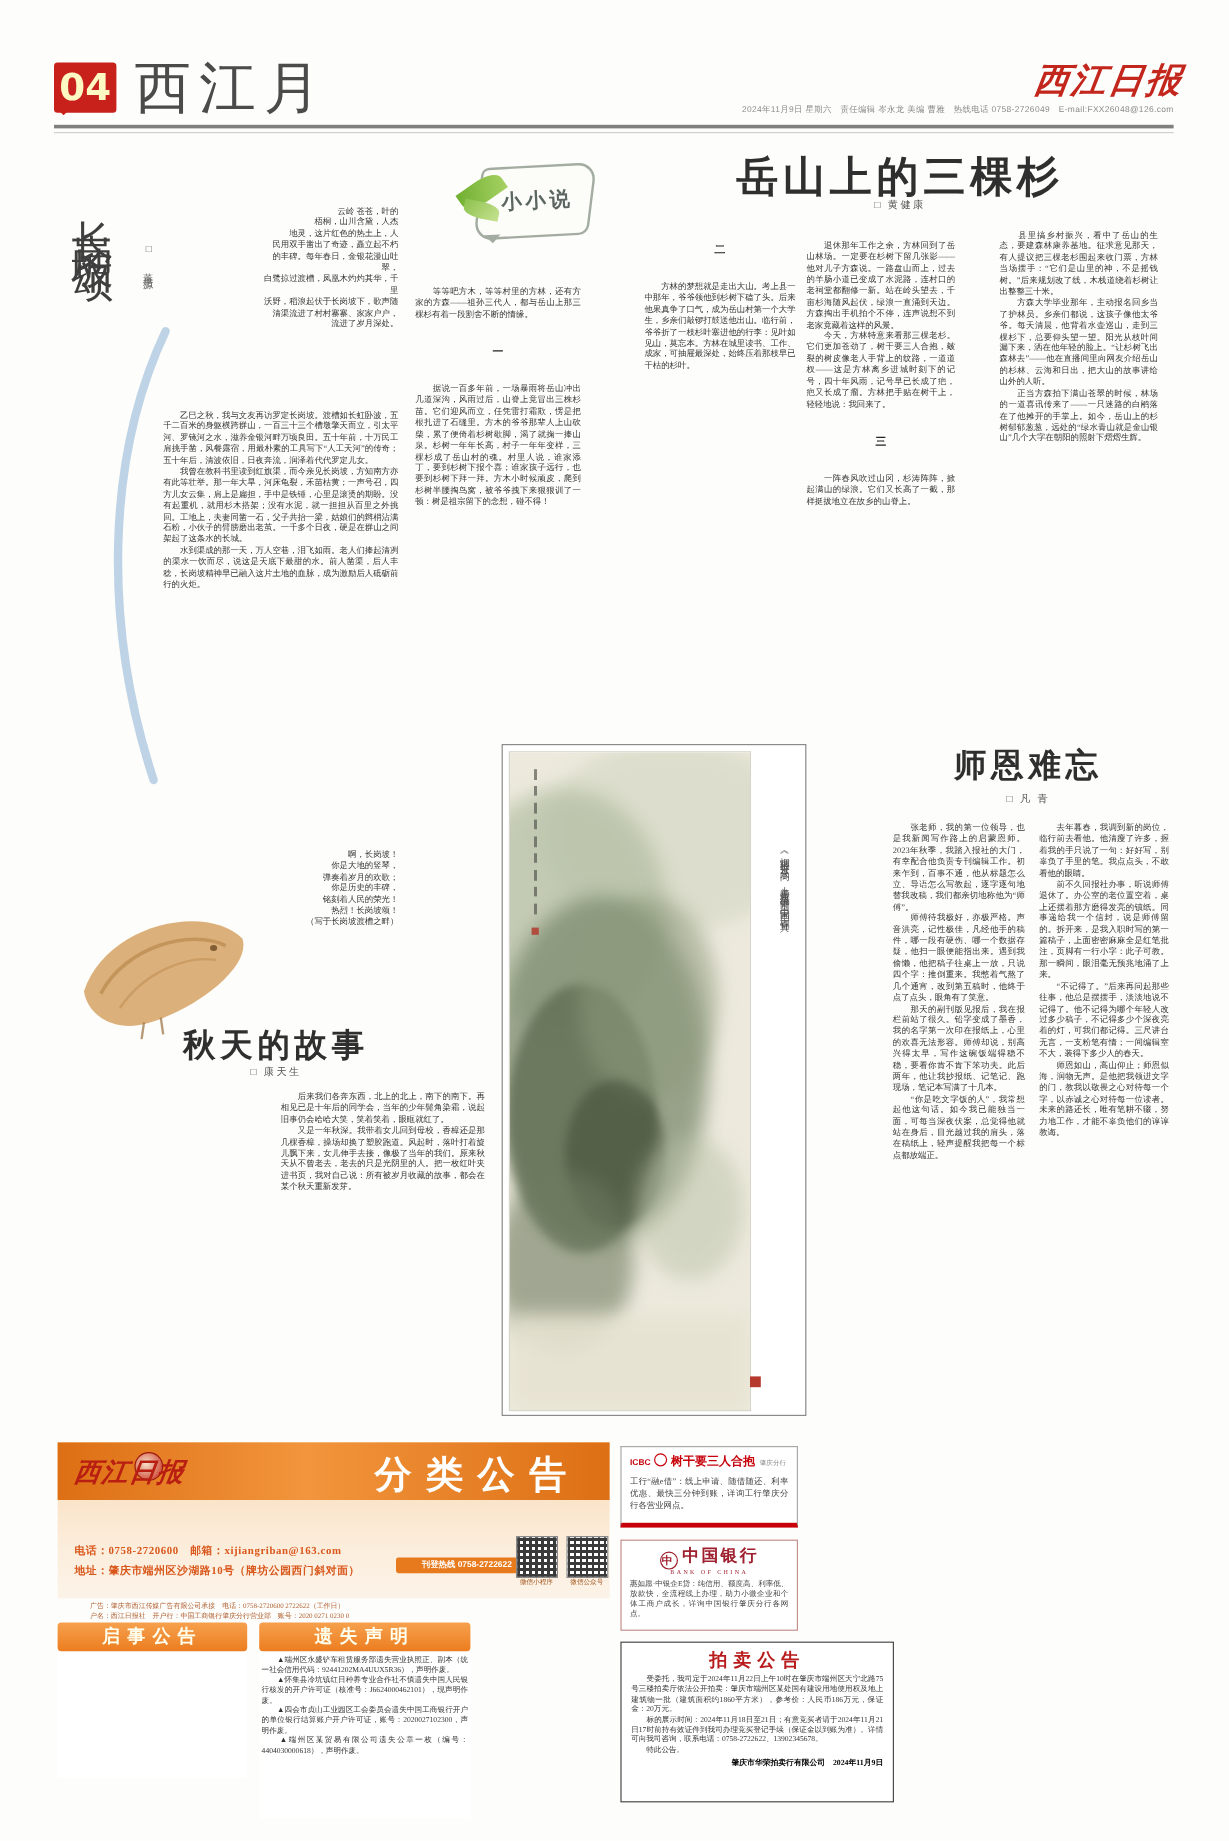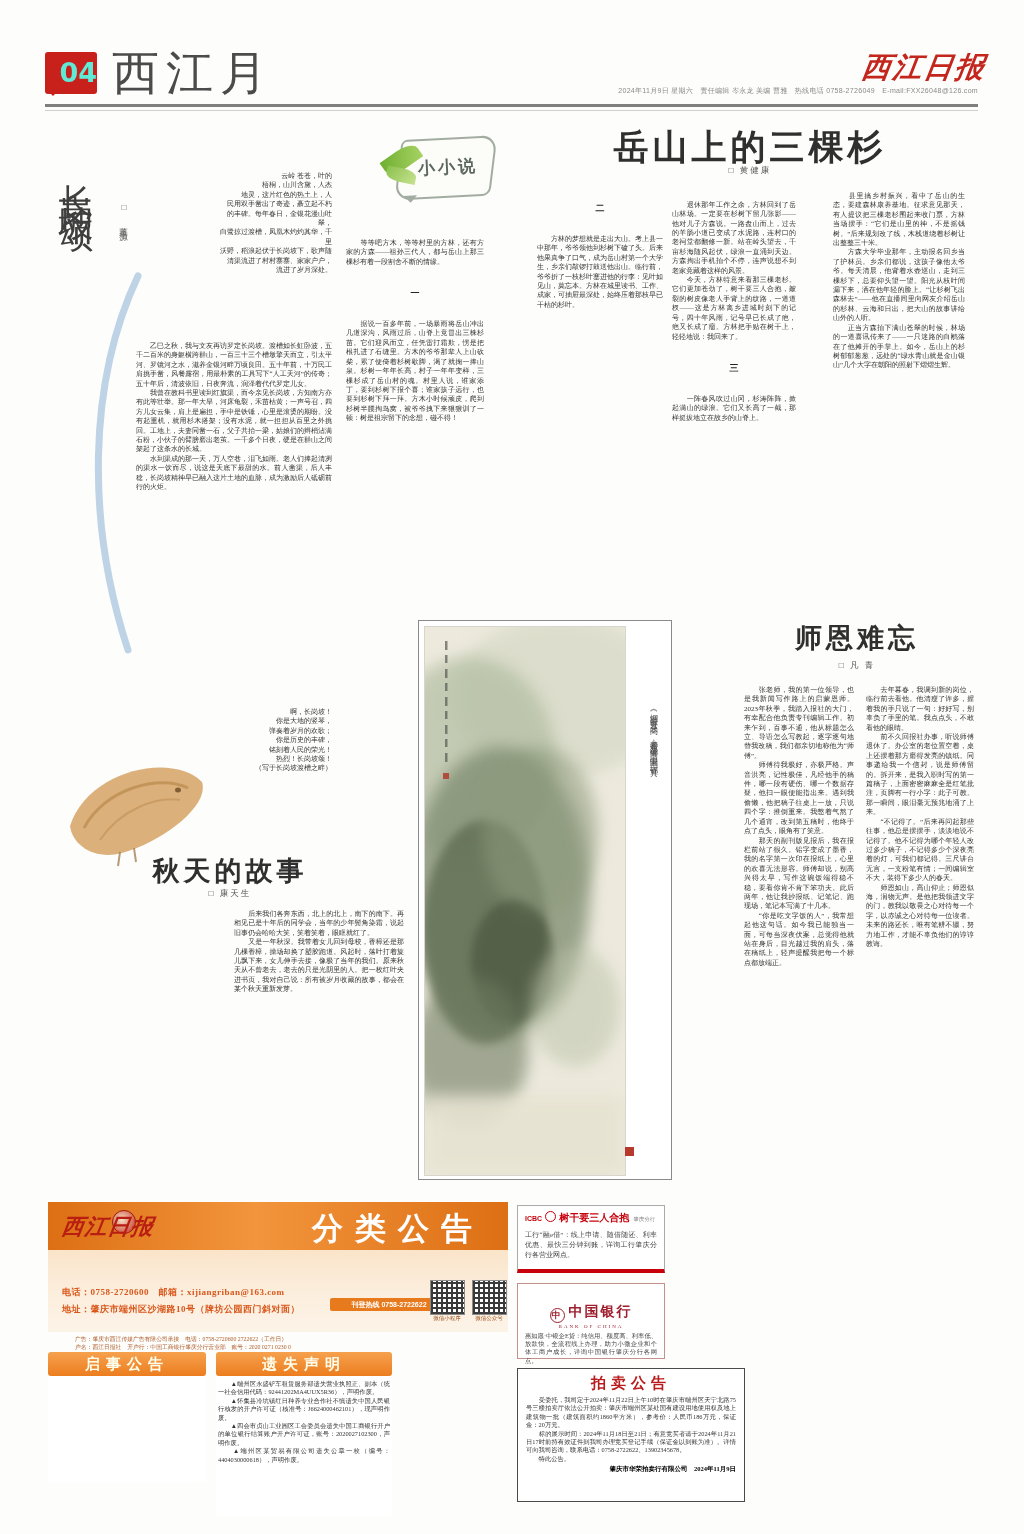--- a/index.html
+++ b/index.html
@@ -1,20 +1,20 @@
 <!DOCTYPE html>
 <html><head>
 <meta charset="utf-8">
 <style>
   html,body{margin:0;padding:0;background:#ffffff;}
   #page{position:relative;width:1024px;height:1534px;background:#fdfdfb;overflow:hidden;
         font-family:"Liberation Serif","DejaVu Serif",serif;}
   
   .pageno{position:absolute;left:45px;top:52px;width:52px;height:42px;background:#c8211c;border-radius:3px;
-          color:#5eead4;font-family:"DejaVu Sans",sans-serif;font-weight:bold;font-size:27px;line-height:42px;text-align:right;}
+          color:#fef9c3;font-family:"DejaVu Sans",sans-serif;font-weight:bold;font-size:31px;line-height:42px;text-align:center;}
   .pageno::after{content:"";position:absolute;left:4px;bottom:-6px;border:4px solid transparent;border-top-color:#c8211c;}
   .secttitle{position:absolute;left:112px;top:42px;font-family:"Liberation Sans","DejaVu Sans",sans-serif;
              font-size:47px;font-weight:500;color:#4b4b4b;letter-spacing:7px;}
   .mastlogo{position:absolute;left:836px;top:48px;width:150px;text-align:right;color:#c3261c;
             font-size:29px;font-weight:bold;font-style:italic;transform:skewX(-8deg);letter-spacing:2px;}
   .mastmeta{position:absolute;right:46px;top:86px;font-size:7px;color:#8a8a8a;letter-spacing:.3px;
             font-family:"Liberation Sans",sans-serif;}
   .rule1{position:absolute;left:45px;right:46px;top:104px;border-top:3px solid #7f7f7f;}
   .rule2{position:absolute;left:45px;right:46px;top:110px;border-top:1px solid #cfcfcf;}
   
@@ -80,21 +80,21 @@
   .nbold{font-weight:bold;text-align:center;font-size:7px;margin-bottom:2px;}
   
   .icbcbox{position:absolute;left:517px;top:1205px;width:148px;height:68px;border:1px solid #aaa;
            border-bottom:4px solid #c7000b;background:#fff;box-sizing:border-box;padding:5px 7px;}
   .icbcrow{font-family:"Liberation Sans",sans-serif;color:#c7000b;font-weight:bold;font-size:10px;}
   .icbcabbr{font-size:7px;margin-right:3px;}
   .icbcdot{display:inline-block;width:9px;height:9px;border:1.5px solid #c7000b;border-radius:50%;
            vertical-align:-1px;margin-right:3px;}
   .icbcsub{font-size:5.5px;color:#888;margin-left:4px;font-weight:normal;}
   .bocbox{position:absolute;left:517px;top:1283px;width:148px;height:76px;border:1px solid #c4908e;
-          background:#fff;box-sizing:border-box;padding:19px 7px;text-align:center;}
+          background:#fff;box-sizing:border-box;padding:4px 7px;text-align:center;}
   .boclogo{color:#9e1f2e;font-weight:bold;font-size:14px;letter-spacing:2px;}
   .boccoin{display:inline-block;width:13px;height:13px;border:1.5px solid #9e1f2e;border-radius:50%;
            font-size:9px;line-height:13px;vertical-align:-2px;margin-right:4px;font-weight:bold;}
   .bocen{font-size:5px;color:#9e1f2e;letter-spacing:2px;margin-top:1px;}
   .aucbox{position:absolute;left:517px;top:1368px;width:228px;height:134px;border:1.5px solid #4a4a4a;
           background:#fff;box-sizing:border-box;padding:5px 8px;}
   .auctitle{text-align:center;font-size:15px;font-weight:bold;letter-spacing:5px;color:#b91c1c;margin-bottom:3px;
             font-family:"Liberation Sans",sans-serif;}
   .aucsign{font-weight:bold;text-align:right;font-size:6.5px;margin-top:2px;}
   .adslogan{font-size:7px;line-height:10px;color:#444;margin-top:5px;text-align:justify;}

